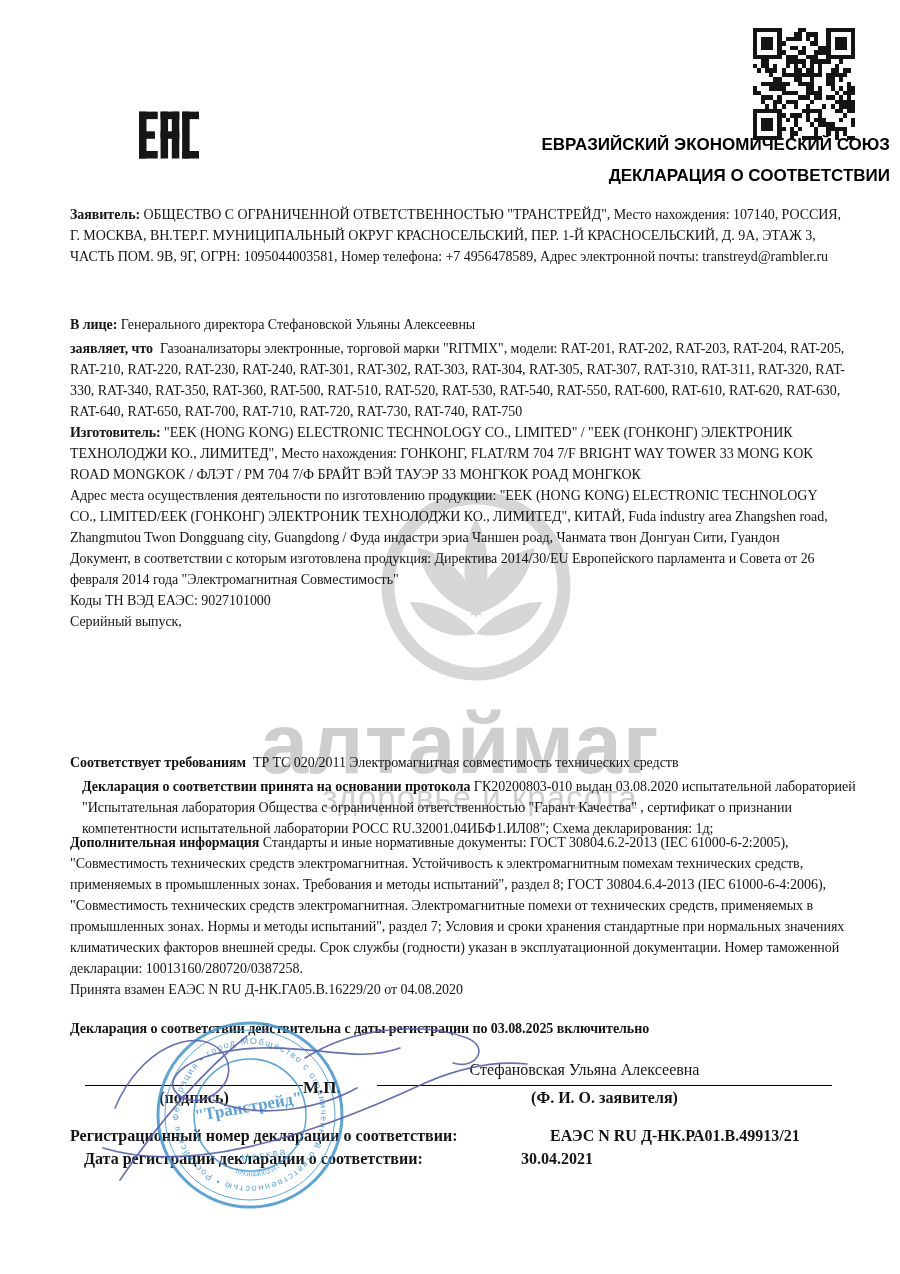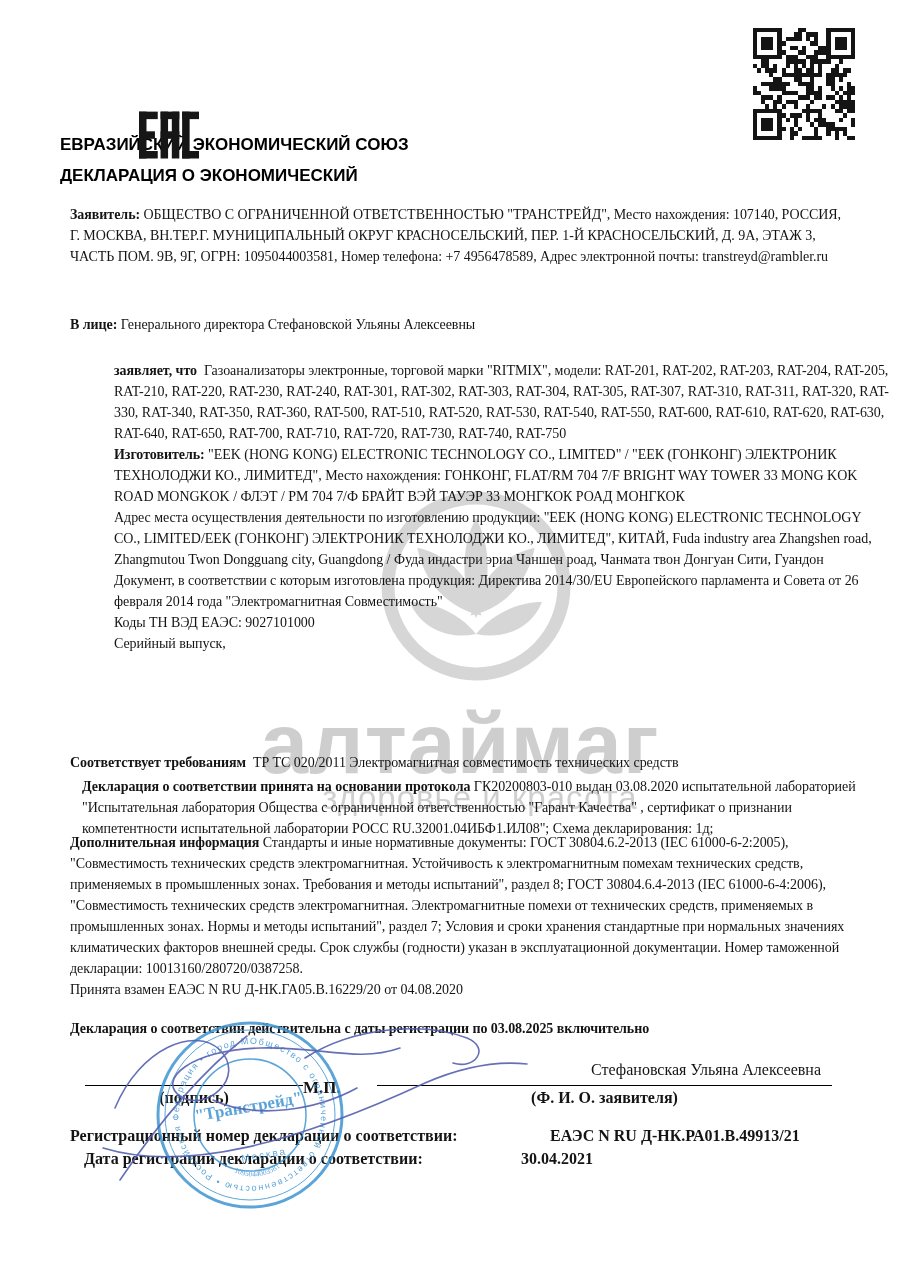--- a/index.html
+++ b/index.html
@@ -1,56 +1,56 @@
 <!DOCTYPE html>
 <html><head>
 <meta charset="utf-8">
 <style>
   html,body{margin:0;padding:0;background:#e8e8e8;}
   .page{position:relative;width:900px;height:1274px;background:#ffffff;overflow:hidden;
         font-family:"Liberation Serif", serif;color:#141414;margin:0 auto;}
   .page *{box-sizing:border-box;}
 
   
-  .hdr-title{position:absolute;left:60px;right:10px;text-align:left;
+  .hdr-title{position:absolute;left:60px;right:10px;text-align:right;
              font-family:"Liberation Sans", sans-serif;font-weight:bold;font-size:17px;color:#000;}
   #t1{top:135px;}
   #t2{top:166px;}
   .eac-logo{position:absolute;left:139px;top:110px;z-index:1;}
   .qr{position:absolute;left:753px;top:28px;z-index:1;}
 
   
   .wm-brand{position:absolute;top:694px;left:10px;width:900px;text-align:center;z-index:0;
             font-family:"Liberation Sans", sans-serif;font-weight:bold;font-size:86px;
             color:#9a9a9a;opacity:.48;letter-spacing:1px;}
   .wm-tagline{position:absolute;top:779px;left:30px;width:900px;text-align:center;z-index:0;
               font-family:"Liberation Sans", sans-serif;font-size:33px;color:#a8a8a8;opacity:.55;letter-spacing:1px;}
   .wm-logo{position:absolute;left:378px;top:488px;z-index:0;opacity:.42;}
 
   
   .para{position:absolute;left:70px;width:776px;font-size:14px;line-height:21px;z-index:1;
         letter-spacing:-0.05px;}
   .b{font-weight:bold;}
   #p-applicant{top:204px;}
   #p-person{top:305px;margin-top:9px;}
-  #p-declares{top:360px;margin-left:44px;}
+  #p-declares{top:338px;}
   #p-complies{top:704px;margin-top:48px;}
   #p-basis{top:776px;margin-left:12px;}
   #p-additional{top:832px;}
   #p-validity{top:1018px;font-weight:bold;}
 
   
   .mp{position:absolute;left:303px;top:1046px;font-weight:bold;font-size:17px;z-index:1;margin-top:32px;}
   .sig-line{position:absolute;border-bottom:1.7px solid #000;height:0;z-index:1;}
   #line-sign{left:85px;width:218px;top:1085px;}
   #line-name{left:377px;width:455px;top:1085px;}
   .sig-caption{position:absolute;font-weight:bold;font-size:16px;text-align:center;z-index:1;}
   #cap-sign{left:85px;width:218px;top:1089px;}
   #cap-name{left:377px;width:455px;top:1089px;}
-  .sig-name{position:absolute;left:366px;width:455px;top:1061px;text-align:right;font-size:16px;z-index:1;}
+  .sig-name{position:absolute;left:357px;width:455px;top:1061px;text-align:center;font-size:16px;z-index:1;}
 
   .reg-row{position:absolute;font-weight:bold;font-size:16px;z-index:1;}
   #reg1-label{left:70px;top:1127px;}
   #reg1-value{left:550px;top:1127px;}
   #reg2-label{left:84px;top:1150px;}
   #reg2-value{left:521px;top:1150px;}
 
   
   .stamp-overlay{position:absolute;left:95px;top:1008px;z-index:2;}
 </style>
@@ -409,21 +409,21 @@
       <rect x="13" y="24" width="1" height="1" fill="#141414"></rect>
       <rect x="14" y="24" width="1" height="1" fill="#141414"></rect>
       <rect x="15" y="24" width="1" height="1" fill="#141414"></rect>
       <rect x="16" y="24" width="1" height="1" fill="#141414"></rect>
       <rect x="20" y="24" width="1" height="1" fill="#141414"></rect>
       <rect x="23" y="24" width="1" height="1" fill="#141414"></rect>
       <rect x="24" y="24" width="1" height="1" fill="#141414"></rect>
     </svg>
 
   <div class="hdr-title" id="t1">ЕВРАЗИЙСКИЙ ЭКОНОМИЧЕСКИЙ СОЮЗ</div>
-  <div class="hdr-title" id="t2">ДЕКЛАРАЦИЯ О ЭКОНОМИЧЕСКИЙ</div>
+  <div class="hdr-title" id="t2">ДЕКЛАРАЦИЯ О СООТВЕТСТВИИ</div>
 
   <div class="para" id="p-applicant"><span class="b">Заявитель:</span><span> ОБЩЕСТВО С ОГРАНИЧЕННОЙ ОТВЕТСТВЕННОСТЬЮ "ТРАНСТРЕЙД", Место нахождения: 107140, РОССИЯ, Г. МОСКВА, ВН.ТЕР.Г. МУНИЦИПАЛЬНЫЙ ОКРУГ КРАСНОСЕЛЬСКИЙ, ПЕР. 1-Й КРАСНОСЕЛЬСКИЙ, Д. 9А, ЭТАЖ 3, ЧАСТЬ ПОМ. 9В, 9Г, ОГРН: 1095044003581, Номер телефона: +7 4956478589, Адрес электронной почты: transtreyd@rambler.ru</span></div>
 
   <div class="para" id="p-person"><span class="b">В лице:</span><span> Генерального директора Стефановской Ульяны Алексеевны</span></div>
 
   <div class="para" id="p-declares">
     <div><span class="b">заявляет, что</span><span>&nbsp; Газоанализаторы электронные, торговой марки "RITMIX", модели: RAT-201, RAT-202, RAT-203, RAT-204, RAT-205, RAT-210, RAT-220, RAT-230, RAT-240, RAT-301, RAT-302, RAT-303, RAT-304, RAT-305, RAT-307, RAT-310, RAT-311, RAT-320, RAT-330, RAT-340, RAT-350, RAT-360, RAT-500, RAT-510, RAT-520, RAT-530, RAT-540, RAT-550, RAT-600, RAT-610, RAT-620, RAT-630, RAT-640, RAT-650, RAT-700, RAT-710, RAT-720, RAT-730, RAT-740, RAT-750</span></div>
     <div><span class="b">Изготовитель:</span><span> "EEK (HONG KONG) ELECTRONIC TECHNOLOGY CO., LIMITED" / "ЕЕК (ГОНКОНГ) ЭЛЕКТРОНИК ТЕХНОЛОДЖИ КО., ЛИМИТЕД", Место нахождения: ГОНКОНГ, FLAT/RM 704 7/F BRIGHT WAY TOWER 33 MONG KOK ROAD MONGKOK / ФЛЭТ / РМ 704 7/Ф БРАЙТ ВЭЙ ТАУЭР 33 МОНГКОК РОАД МОНГКОК</span></div>
     <div>Адрес места осуществления деятельности по изготовлению продукции: "EEK (HONG KONG) ELECTRONIC TECHNOLOGY CO., LIMITED/ЕЕК (ГОНКОНГ) ЭЛЕКТРОНИК ТЕХНОЛОДЖИ КО., ЛИМИТЕД", КИТАЙ, Fuda industry area Zhangshen road, Zhangmutou Twon Dongguang city, Guangdong / Фуда индастри эриа Чаншен роад, Чанмата твон Донгуан Сити, Гуандон</div>
     <div>Документ, в соответствии с которым изготовлена продукция: Директива 2014/30/EU Европейского парламента и Совета от 26 февраля 2014 года "Электромагнитная Совместимость"</div>

